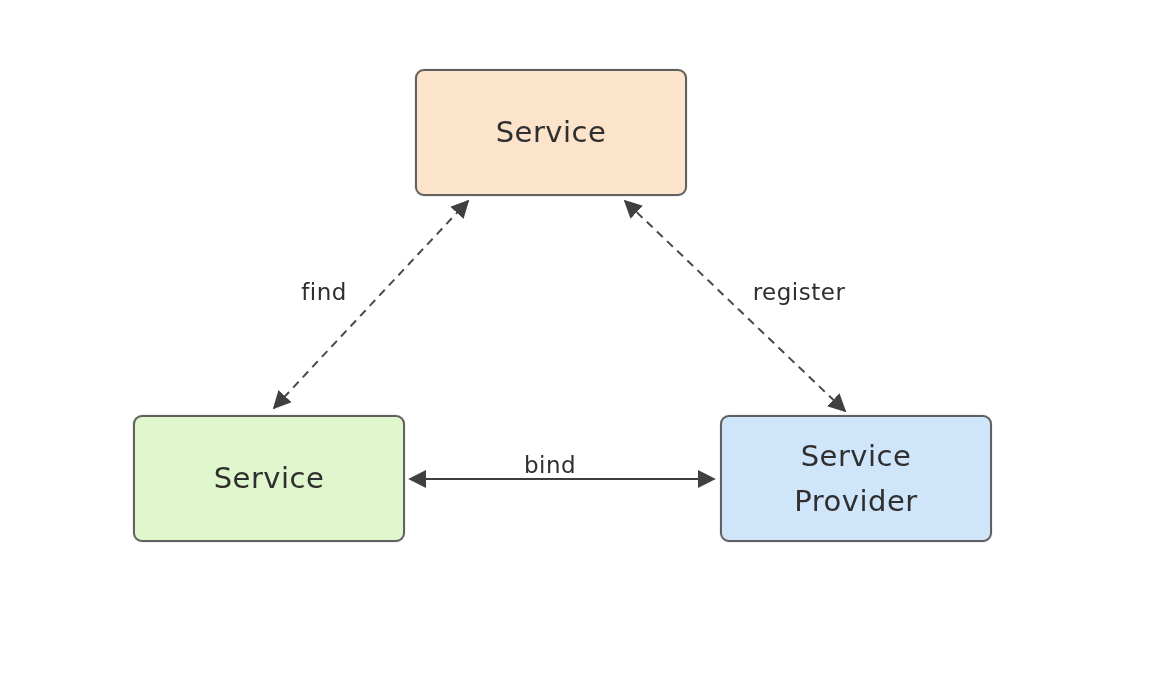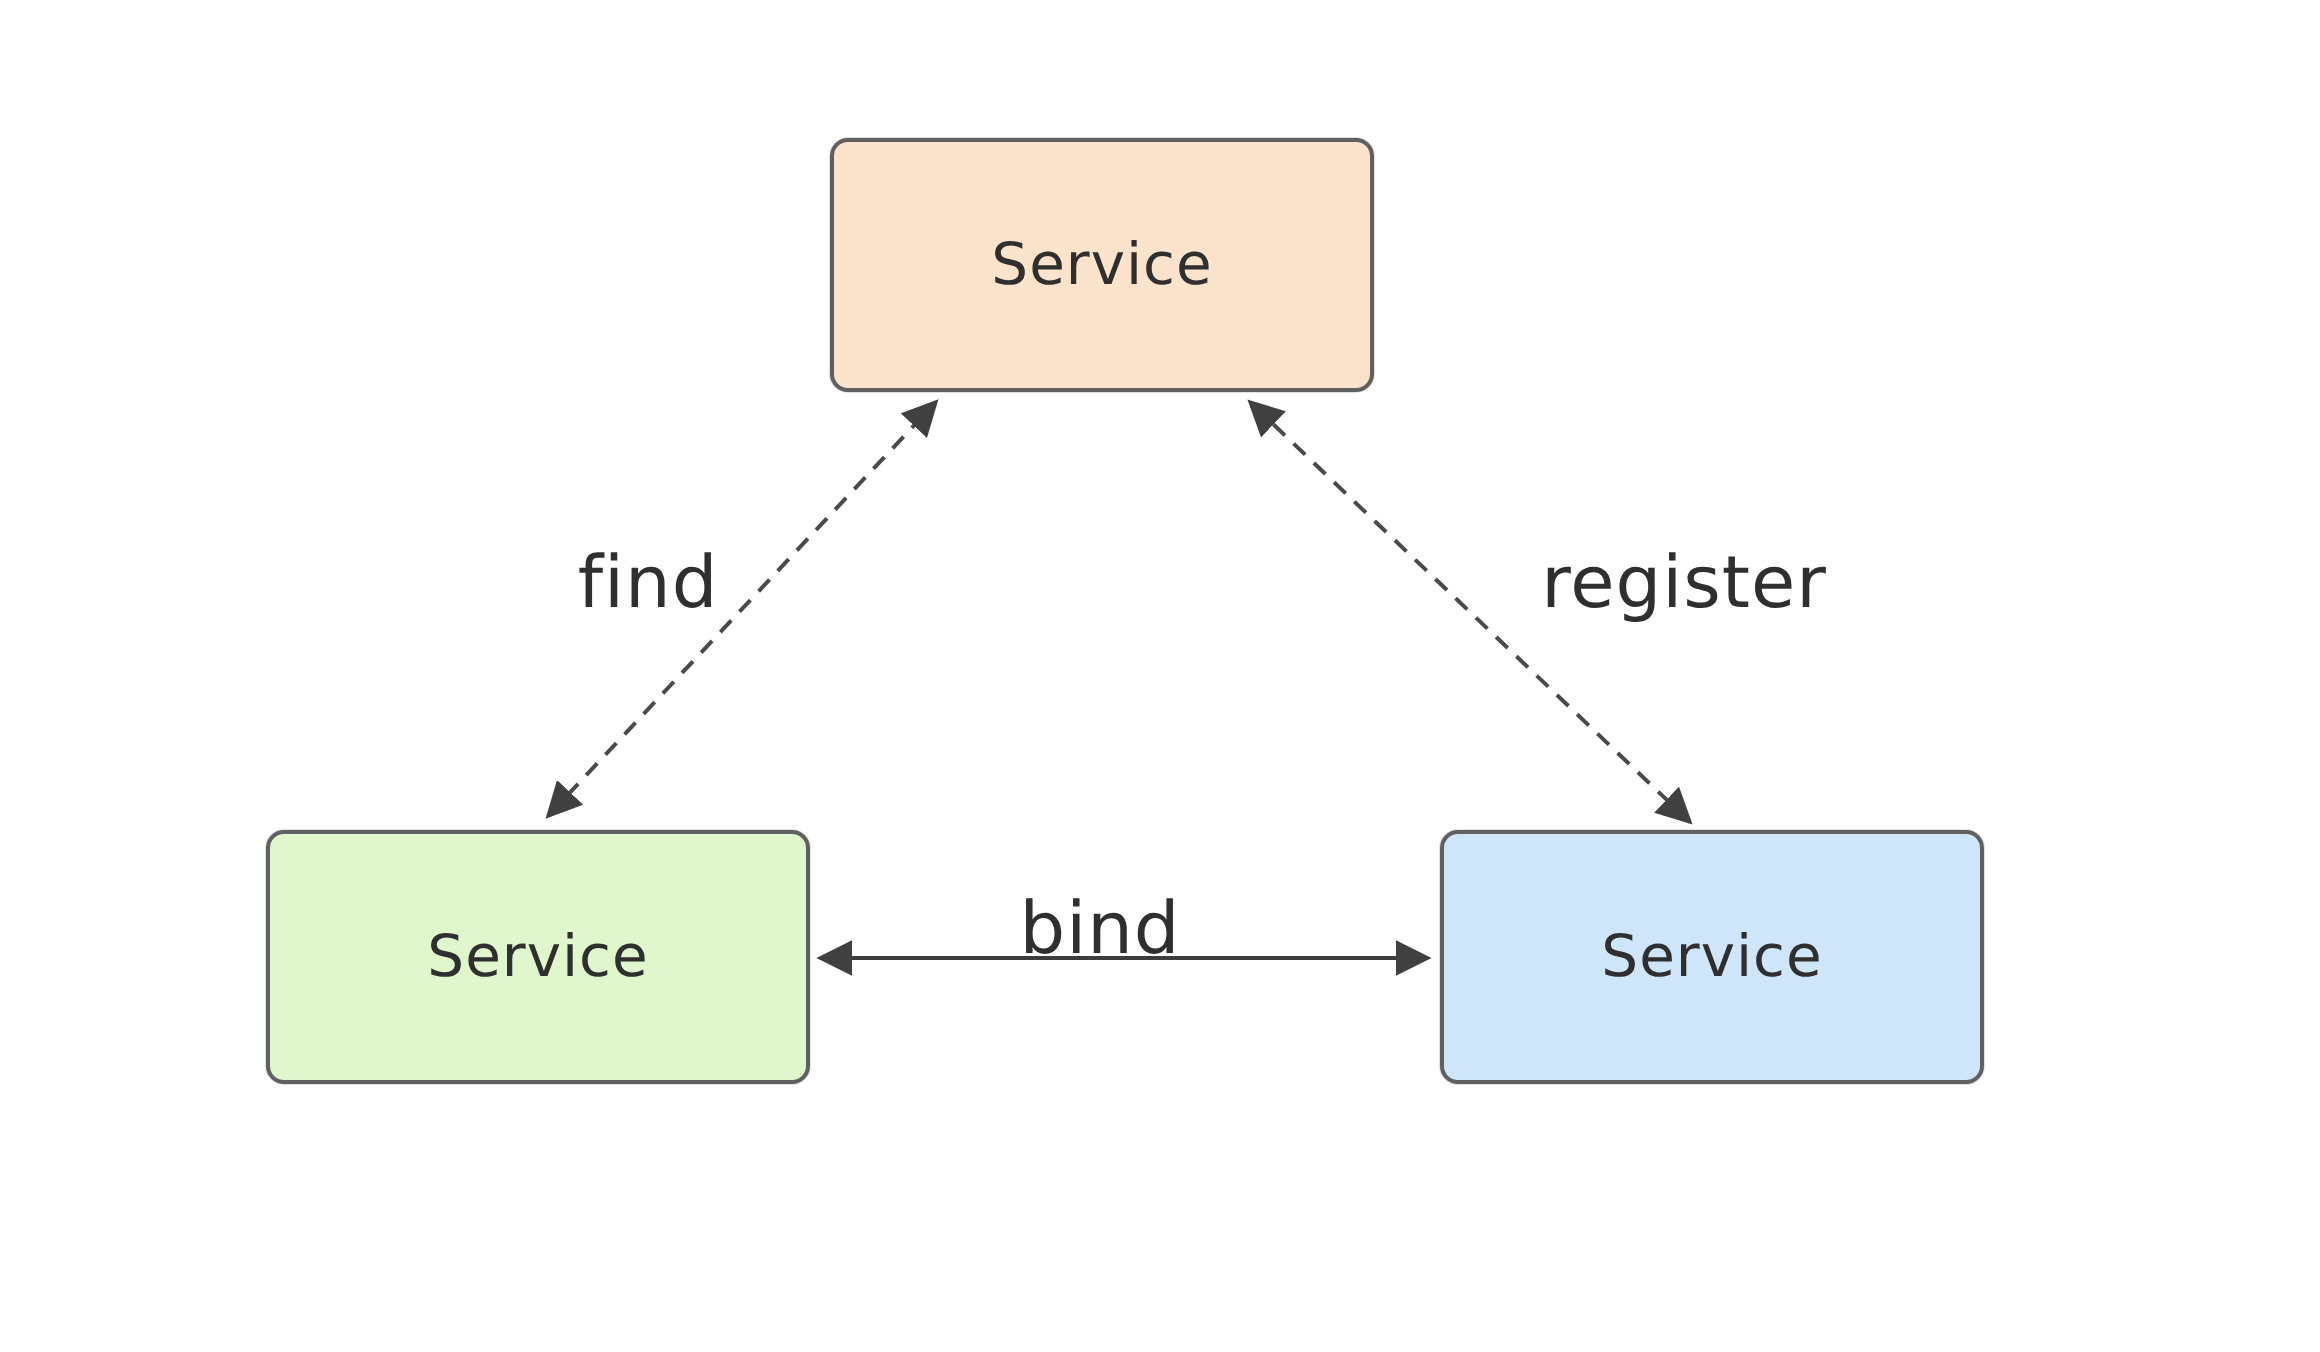--- a/index.html
+++ b/index.html
@@ -49,27 +49,27 @@
   .node span { display: block; text-align: center; }
 
   .node-registry  { left: 415px; top: 69px;  background: #fce3cb; }
   .node-requestor { left: 133px; top: 415px; background: #e0f6cc; }
   .node-provider  { left: 720px; top: 415px; background: #cfe5fa; }
 
   .edge-label {
     position: absolute;
     transform: translate(-50%, -50%);
     color: #2f2f2f;
-    font-size: 36px;
+    font-size: 23px;
     letter-spacing: 0.5px;
     white-space: nowrap;
     background: transparent;
   }
   .label-find     { left: 324px; top: 292px; }
-  .label-register { left: 842px; top: 292px; }
+  .label-register { left: 799px; top: 292px; }
   .label-bind     { left: 550px; top: 465px; }
 </style>
 </head>
 <body>
 
 <div class="canvas">
 
   <svg class="edges-svg" width="1160" height="676" viewBox="0 0 1160 676" aria-hidden="true">
     <defs>
       <marker id="arrowhead" viewBox="0 0 10 10" refX="9" refY="5" markerWidth="9" markerHeight="9" orient="auto-start-reverse">
@@ -84,19 +84,20 @@
   <div class="node node-registry">
     <span>Service</span>
   </div>
 
   <div class="node node-requestor">
     <span>Service</span>
   </div>
 
   <div class="node node-provider">
     <span>Service</span>
+    <span>Provider</span>
   </div>
 
   <div class="edge-label label-find">find</div>
   <div class="edge-label label-register">register</div>
   <div class="edge-label label-bind">bind</div>
 
 </div>
 
 </body></html>

